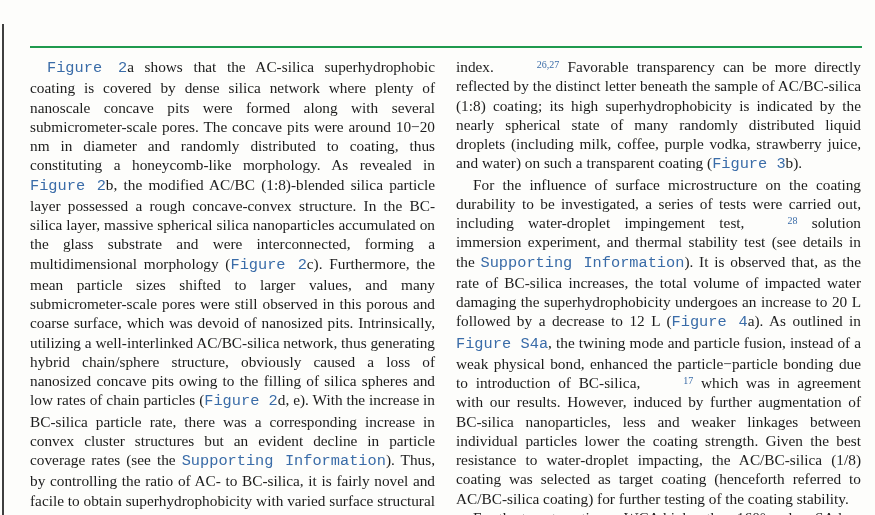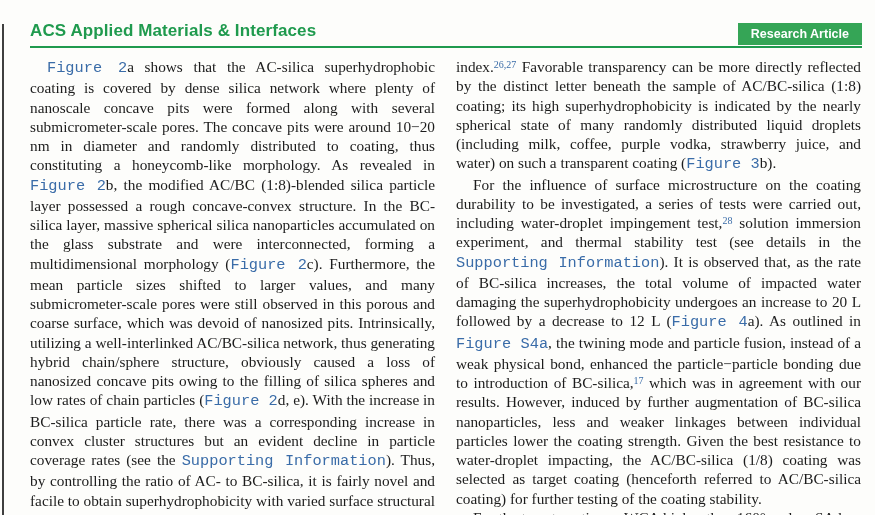--- a/index.html
+++ b/index.html
@@ -31,31 +31,29 @@
   }
   .rule{position:absolute;left:0;right:0;bottom:0;height:2.5px;background:var(--green);}
   .content{display:flex;gap:21px;margin-top:9px;}
   .col{width:405px;font-size:15.3px;line-height:19.25px;text-align:justify;
        text-justify:inter-word;}
   .para{margin:0;}
   .para.indent{text-indent:17px;}
   .para.jlast{text-align-last:justify;}
   .link{color:var(--link);font-family:Liberation Mono, monospace;}
   .suplink,.supnote{font-size:10px;line-height:0;vertical-align:4.5px;letter-spacing:0;}
-  .suplink{color:var(--link);}
+  .suplink{color:var(--link);margin-left:43px;}
 </style>
 </head>
 <body>
 
 <div class="edge-line"></div>
 
 <div class="page">
   <div class="header">
-    <span class="journal-title">ACS Applied Materials &amp; Interfaces</span>
-    <span class="badge">Research Article</span>
     <div class="rule"></div>
   </div>
 
   <div class="content">
     <div class="col">
         <p class="para indent"><span class="link">Figure 2</span><span>a shows that the AC-silica superhydrophobic coating is covered by dense silica network where plenty of nanoscale concave pits were formed along with several submicrometer-scale pores. The concave pits were around 10−20 nm in diameter and randomly distributed to coating, thus constituting a honeycomb-like morphology. As revealed in </span><span class="link">Figure 2</span><span>b, the modified AC/BC (1:8)-blended silica particle layer possessed a rough concave-convex structure. In the BC-silica layer, massive spherical silica nanoparticles accumulated on the glass substrate and were interconnected, forming a multidimensional morphology (</span><span class="link">Figure 2</span><span>c). Furthermore, the mean particle sizes shifted to larger values, and many submicrometer-scale pores were still observed in this porous and coarse surface, which was devoid of nanosized pits. Intrinsically, utilizing a well-interlinked AC/BC-silica network, thus generating hybrid chain/sphere structure, obviously caused a loss of nanosized concave pits owing to the filling of silica spheres and low rates of chain particles (</span><span class="link">Figure 2</span><span>d, e). With the increase in BC-silica particle rate, there was a corresponding increase in convex cluster structures but an evident decline in particle coverage rates (see the </span><span class="link">Supporting Information</span><span>). Thus, by controlling the ratio of AC- to BC-silica, it is fairly novel and facile to obtain superhydrophobicity with varied surface structural topographies.</span></p>
         <p class="para indent jlast"><span>As evidenced by the UV/vis transmittance spectra in </span><span class="link">Figure 3</span><span>a, these coarse nanostructures have slight effects on the</span></p>
       </div>
     <div class="col">
         <p class="para"><span>index.</span><span class="suplink">26,27</span><span> Favorable transparency can be more directly reflected by the distinct letter beneath the sample of AC/BC-silica (1:8) coating; its high superhydrophobicity is indicated by the nearly spherical state of many randomly distributed liquid droplets (including milk, coffee, purple vodka, strawberry juice, and water) on such a transparent coating (</span><span class="link">Figure 3</span><span>b).</span></p>

